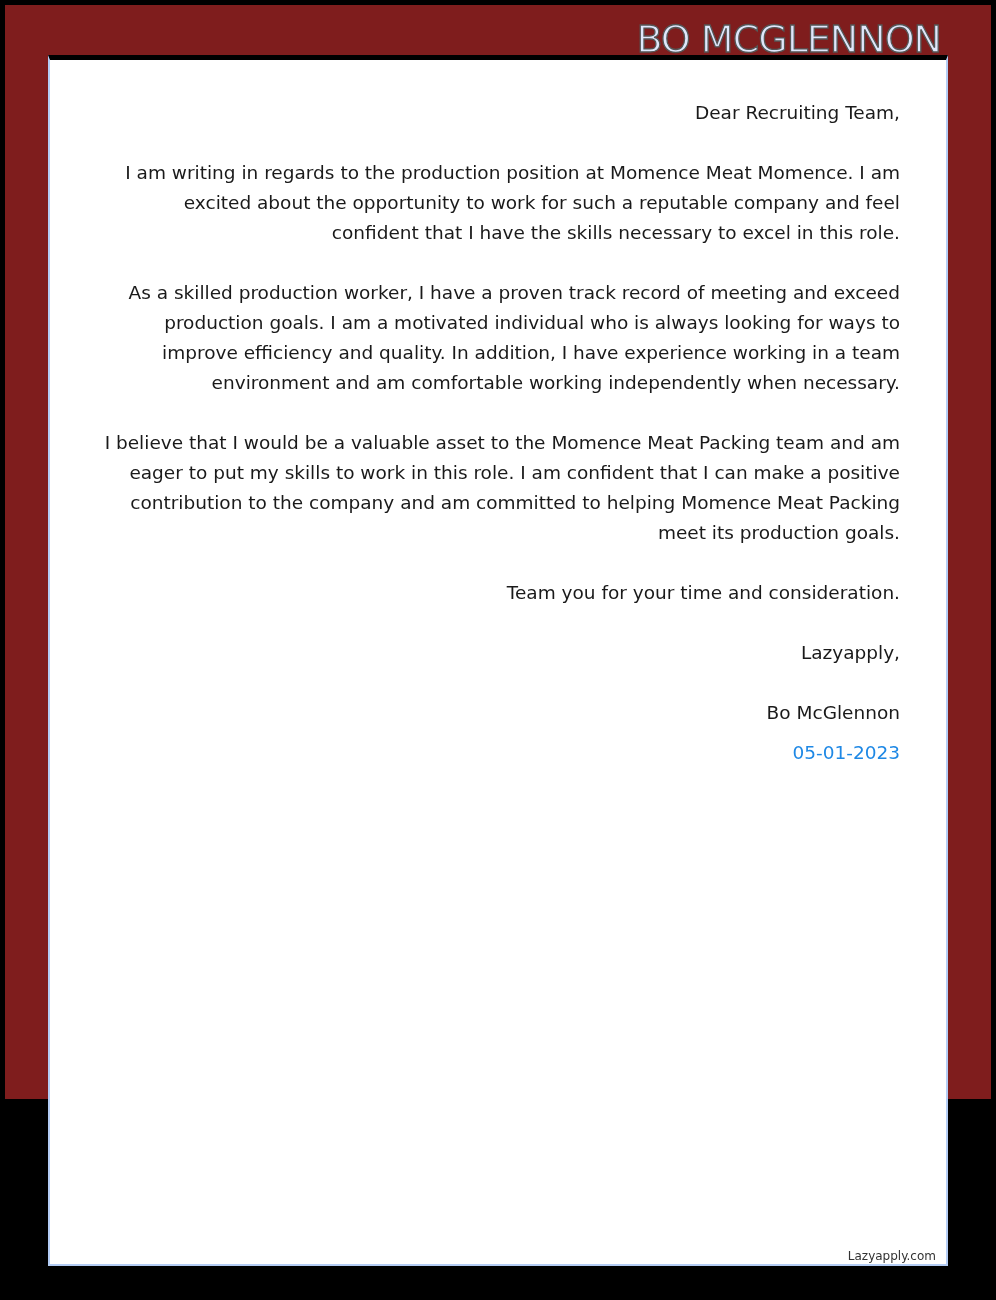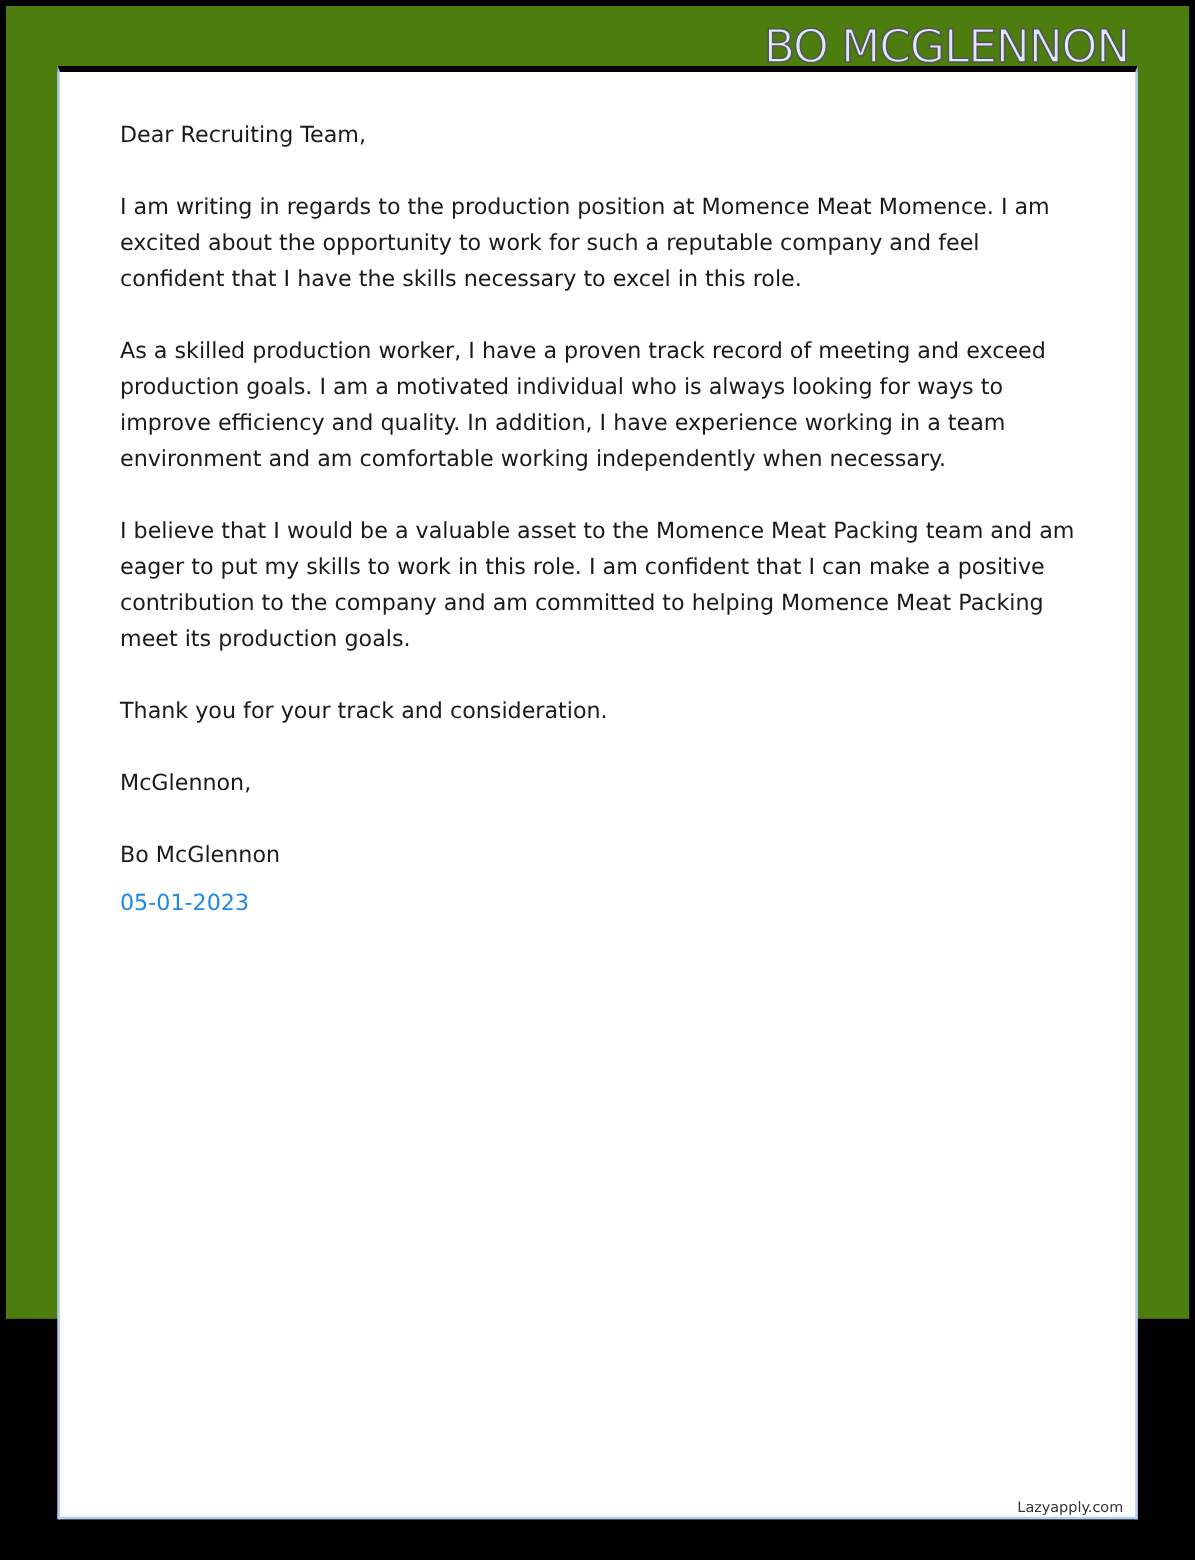--- a/index.html
+++ b/index.html
@@ -7,21 +7,21 @@
       width: 996px; height: 1300px;
       background: #000;
       position: relative;
       overflow: hidden;
       font-family: "DejaVu Sans", sans-serif;
     }
     .frame {
       position: absolute;
       left: 5px; top: 5px;
       width: 986px; height: 1094px;
-      background: #4d7c0f;
+      background: #7f1d1d;
       text-decoration: underline;
     }
     .name-header {
       position: absolute;
       right: 50px; top: 10px;
       font-family: "DejaVu Sans", sans-serif;
       font-size: 38px;
       letter-spacing: -1px;
       color: #dfe7fb;
       -webkit-text-stroke: 1.3px #555;
@@ -38,20 +38,21 @@
       border-right: 2px solid #b4cdf5;
       border-bottom: 2px solid #b4cdf5;
     }
     .letter {
       position: absolute;
       left: 50px; top: 38px;
       width: 800px;
       font-size: 18.5px;
       line-height: 30px;
       color: #1a1a1a;
+      text-align: right;
     }
     .letter p { margin: 0 0 30px 0; }
     .letter p.signature { margin-bottom: 10px; }
     .date { color: #1e88e5; }
     .footer-brand {
       position: absolute;
       right: 10px; bottom: 0px;
       font-size: 12px;
       color: #333;
       line-height: 16px;
@@ -63,20 +64,20 @@
 
 <div class="frame">
   <div class="name-header">BO MCGLENNON</div>
 
   <div class="page">
     <div class="letter">
       <p>Dear Recruiting Team,</p>
       <p>I am writing in regards to the production position at Momence Meat Momence. I am excited about the opportunity to work for such a reputable company and feel confident that I have the skills necessary to excel in this role.</p>
       <p>As a skilled production worker, I have a proven track record of meeting and exceed production goals. I am a motivated individual who is always looking for ways to improve efficiency and quality. In addition, I have experience working in a team environment and am comfortable working independently when necessary.</p>
       <p>I believe that I would be a valuable asset to the Momence Meat Packing team and am eager to put my skills to work in this role. I am confident that I can make a positive contribution to the company and am committed to helping Momence Meat Packing meet its production goals.</p>
-      <p>Thank you for your track and consideration.</p>
-      <p>McGlennon,</p>
+      <p>Team you for your time and consideration.</p>
+      <p>Lazyapply,</p>
       <p class="signature">Bo McGlennon</p>
       <div class="date">05-01-2023</div>
     </div>
     <div class="footer-brand">Lazyapply.com</div>
   </div>
 </div>
 
 </body></html>

